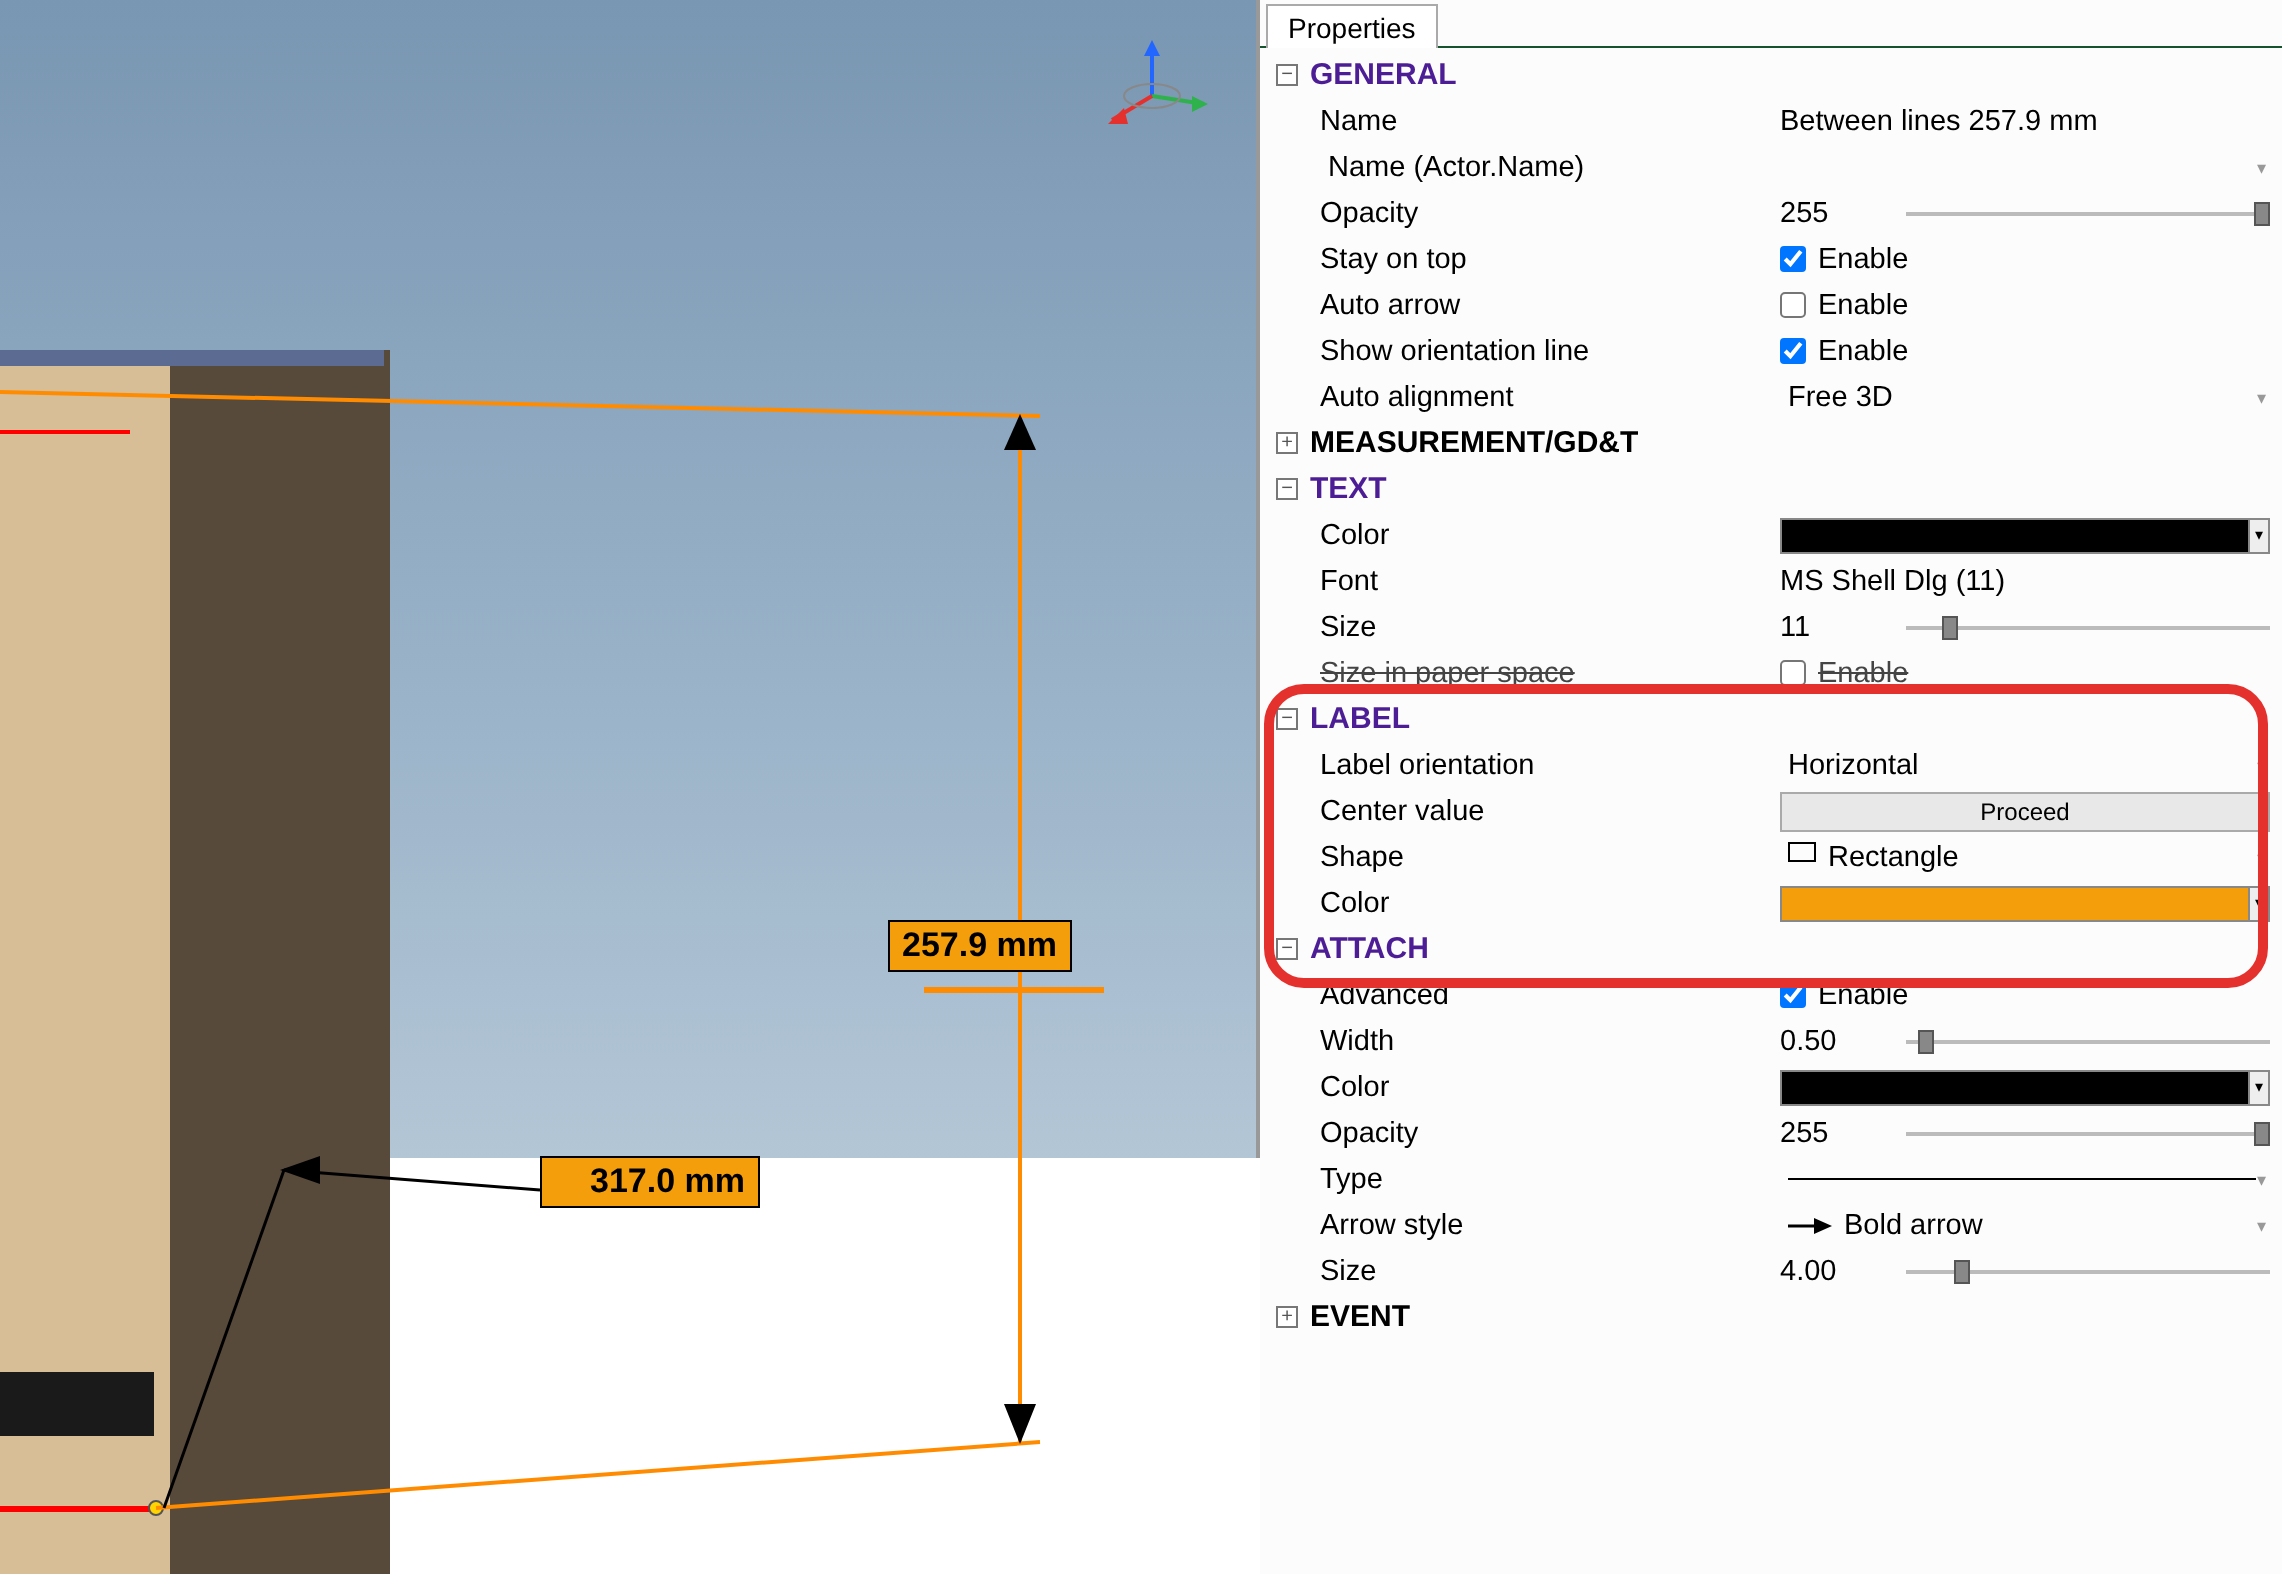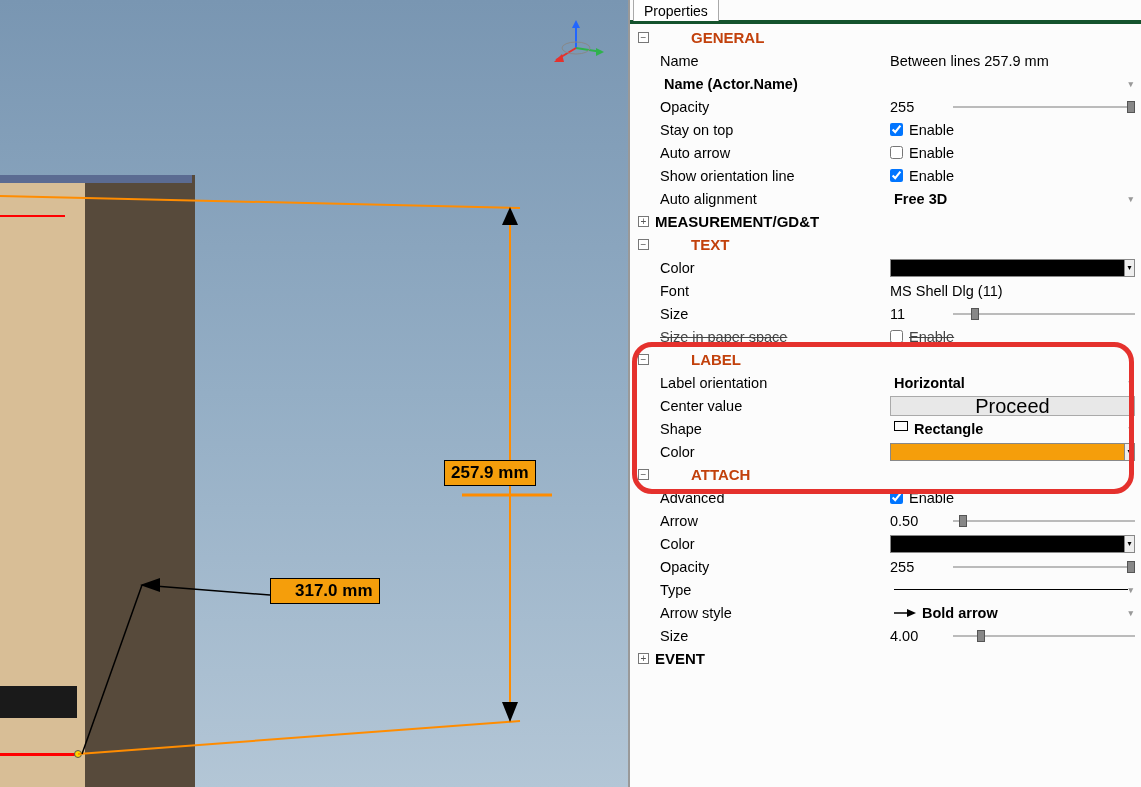--- a/index.html
+++ b/index.html
@@ -1,45 +1,45 @@
 <!DOCTYPE html>
 <html><head>
 <meta charset="utf-8">
 <style>
   * { box-sizing: border-box; margin: 0; padding: 0; font-family: Arial, sans-serif; }
   html, body { width: 1141px; height: 787px; overflow: hidden; }
   .app { display: flex; width: 100%; height: 100%; }
-  .viewport { width: 630px; height: 787px; position: relative; background: linear-gradient(to bottom, #7996B2 0%, #94AEC5 50%, #B3C6D6 100%); border-right: 2px solid #999; }
+  .viewport { width: 630px; height: 579px; position: relative; background: linear-gradient(to bottom, #7996B2 0%, #94AEC5 50%, #B3C6D6 100%); border-right: 2px solid #999; }
   .model-part { position: absolute; }
   .dim-label { position: absolute; background: #F59E0B; border: 1px solid #000; padding: 2px 6px; font-size: 17px; font-weight: bold; color: #000; white-space: nowrap; }
   .props { flex: 1; background: #FCFCFC; font-size: 14.5px; color: #000; overflow: hidden; }
-  .tab-bar { display: flex; align-items: flex-end; height: 24px; border-bottom: 4px solid #14532d; padding-left: 3px; }
+  .tab-bar { display: flex; align-items: flex-end; height: 24px; border-bottom: 1px solid #14532d; padding-left: 3px; }
   .tab { padding: 3px 10px 2px 10px; border: 1px solid #AAA; border-bottom: none; background: #FFF; position: relative; top: 1px; font-size: 14px; }
   .prop-body { padding: 2px 6px 2px 2px; }
   .section-row { display: flex; align-items: center; height: 23px; padding-left: 6px; gap: 6px; }
   .toggle { width: 11px; height: 11px; border: 1px solid #777; display: flex; align-items: center; justify-content: center; font-size: 10px; line-height: 1; color: #555; background: #FFF; cursor: pointer; }
   .section-title { font-weight: bold; font-size: 15px; }
-  .section-title.blue { color: #c2410c; margin-left: 36px; }
+  .section-title.blue { color: #4c1d95; }
   .prop-row { display: flex; align-items: center; height: 23px; padding-left: 28px; }
   .prop-label { width: 230px; flex-shrink: 0; }
   .prop-value { flex: 1; display: flex; align-items: center; gap: 4px; min-width: 0; }
   .prop-value input[type=text] { border: none; background: transparent; font-size: 14.5px; width: 100%; }
-  .dd { display: flex; align-items: center; justify-content: space-between; width: 100%; height: 20px; padding: 0 2px 0 4px; font-weight: bold; }
+  .dd { display: flex; align-items: center; justify-content: space-between; width: 100%; height: 20px; padding: 0 2px 0 4px; }
   .dd .arrow { font-size: 9px; color: #999; }
   .chk { display: flex; align-items: center; gap: 6px; }
   .chk input { width: 13px; height: 13px; }
   .slider-wrap { display: flex; align-items: center; gap: 8px; width: 100%; }
   .slider-wrap .num { width: 55px; flex-shrink: 0; }
   .slider { flex: 1; position: relative; height: 16px; }
   .slider .track { position: absolute; top: 7px; left: 0; right: 0; height: 2px; background: #BBB; }
   .slider .thumb { position: absolute; top: 2px; width: 8px; height: 12px; background: #888; border: 1px solid #555; }
   .color-swatch { width: 100%; height: 18px; border: 1px solid #888; display: flex; }
   .color-swatch .sw { flex: 1; }
   .color-swatch .ddarr { width: 10px; display:flex; align-items:center; justify-content:center; font-size:8px; background:#EEE; border-left:1px solid #888;}
-  .btn { width: 100%; text-align: center; background: #E8E8E8; border: 1px solid #AAA; height: 20px; line-height: 18px; font-size: 20px; }
+  .btn { width: 100%; text-align: center; background: #E8E8E8; border: 1px solid #AAA; height: 20px; line-height: 18px; font-size: 12px; }
   .shape-val { display:flex; align-items:flex-start; gap:6px; }
   .shape-val .rect { width:14px; height:10px; border:1px solid #000; }
   .arrow-style { display:flex; align-items:center; gap:6px; }
   .arrow-style svg { flex-shrink:0; }
   .line-type { width: 100%; height: 18px; display:flex; align-items:center; }
   .line-type .ln { flex:1; height:1px; background:#000; }
   .highlight-box { position: absolute; border: 5px solid #E5312D; border-radius: 20px; pointer-events: none; }
   .axis-gizmo { position:absolute; top:18px; right:22px; width:60px; height:50px; }
 </style>
 </head>
@@ -259,21 +259,21 @@
       <div class="prop-row">
         <span class="prop-label">Advanced</span>
         <div class="prop-value">
             <label class="chk">
               <input type="checkbox" checked="" style="">
               <span>Enable</span>
             </label>
           </div>
       </div>
       <div class="prop-row">
-        <span class="prop-label">Arrow</span>
+        <span class="prop-label">Width</span>
         <div class="prop-value">
             <div class="slider-wrap">
               <span class="num">0.50</span>
               <div class="slider">
                 <div class="track"></div>
                 <div class="thumb" style="left:6px"></div>
               </div>
             </div>
           </div>
       </div>

